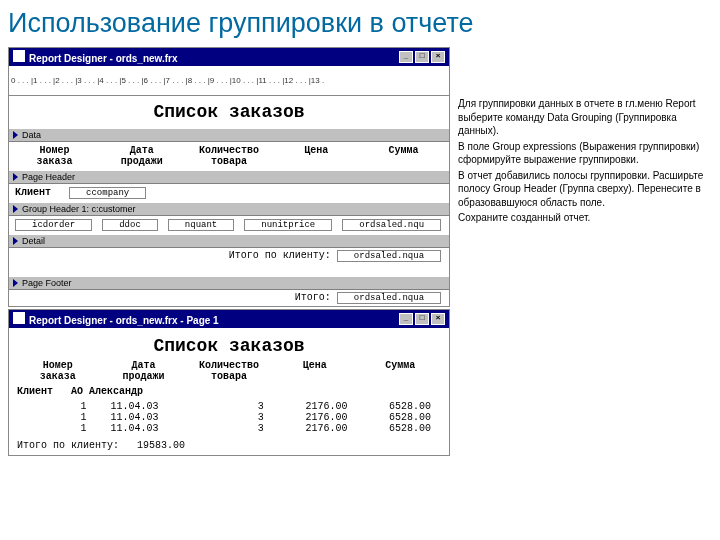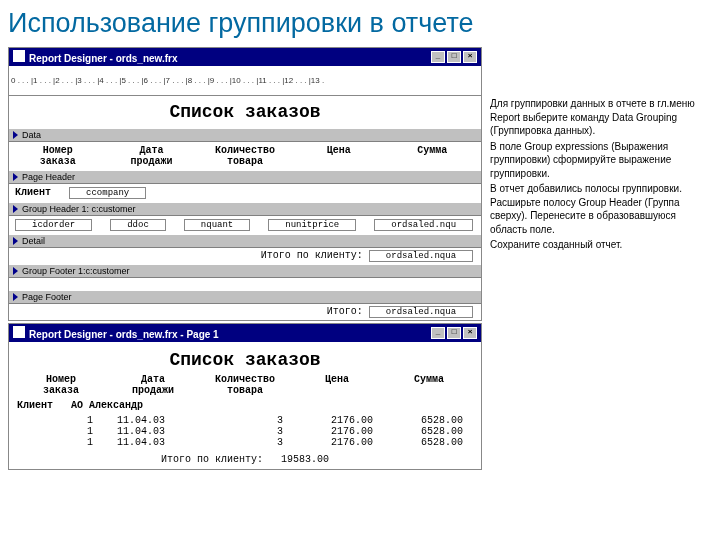--- a/index.html
+++ b/index.html
@@ -102,21 +102,21 @@
   }
   .colrow > div { text-align: center; flex: 1; }
   .fieldbox {
     display: inline-block;
     border: 1px solid #888;
     padding: 0 16px;
     font-size: 9px;
     background: #fff;
     margin-right: 2px;
   }
-  .detail-row { display: flex; gap: 16px; }
+  .detail-row { display: flex; gap: 8px; }
   .summary-row {
     text-align: right;
     font-size: 10px;
     padding: 2px 6px;
     background: #fff;
     font-family: "Courier New", monospace;
   }
   .preview-body {
     background: #fff;
     font-family: "Courier New", monospace;
@@ -195,24 +195,20 @@
       </div>
       <div class="band">
           <span class="band-marker"></span>
           <span>Detail</span>
         </div>
 
       <div class="summary-row">
         <span>Итого по клиенту:</span>
         <span class="fieldbox">ordsaled.nqua</span>
       </div>
-      <div class="band">
-          <span class="band-marker"></span>
-          <span>Group Footer 1:c:customer</span>
-        </div>
 
       <div class="band-area" style="min-height:6px"></div>
       <div class="band">
           <span class="band-marker"></span>
           <span>Page Footer</span>
         </div>
 
       <div class="summary-row">
         <span>Итого:</span>
         <span class="fieldbox">ordsaled.nqua</span>
@@ -255,21 +251,21 @@
           <div>2176.00</div>
           <div>6528.00</div>
         </div>
         <div class="prev-row">
           <div>1</div>
           <div style="text-align:left">11.04.03</div>
           <div>3</div>
           <div>2176.00</div>
           <div>6528.00</div>
         </div>
-        <div style="text-align:center;margin-top:6px">
+        <div style="text-align:left;margin-top:6px">
           <span>Итого по клиенту:</span>
           &nbsp;&nbsp;<span>19583.00</span>
         </div>
       </div>
     </div>
 
   </div>
 
   <div class="right-col">
     <p>Для группировки данных в отчете в гл.меню Report выберите команду Data Grouping (Группировка данных).</p>

